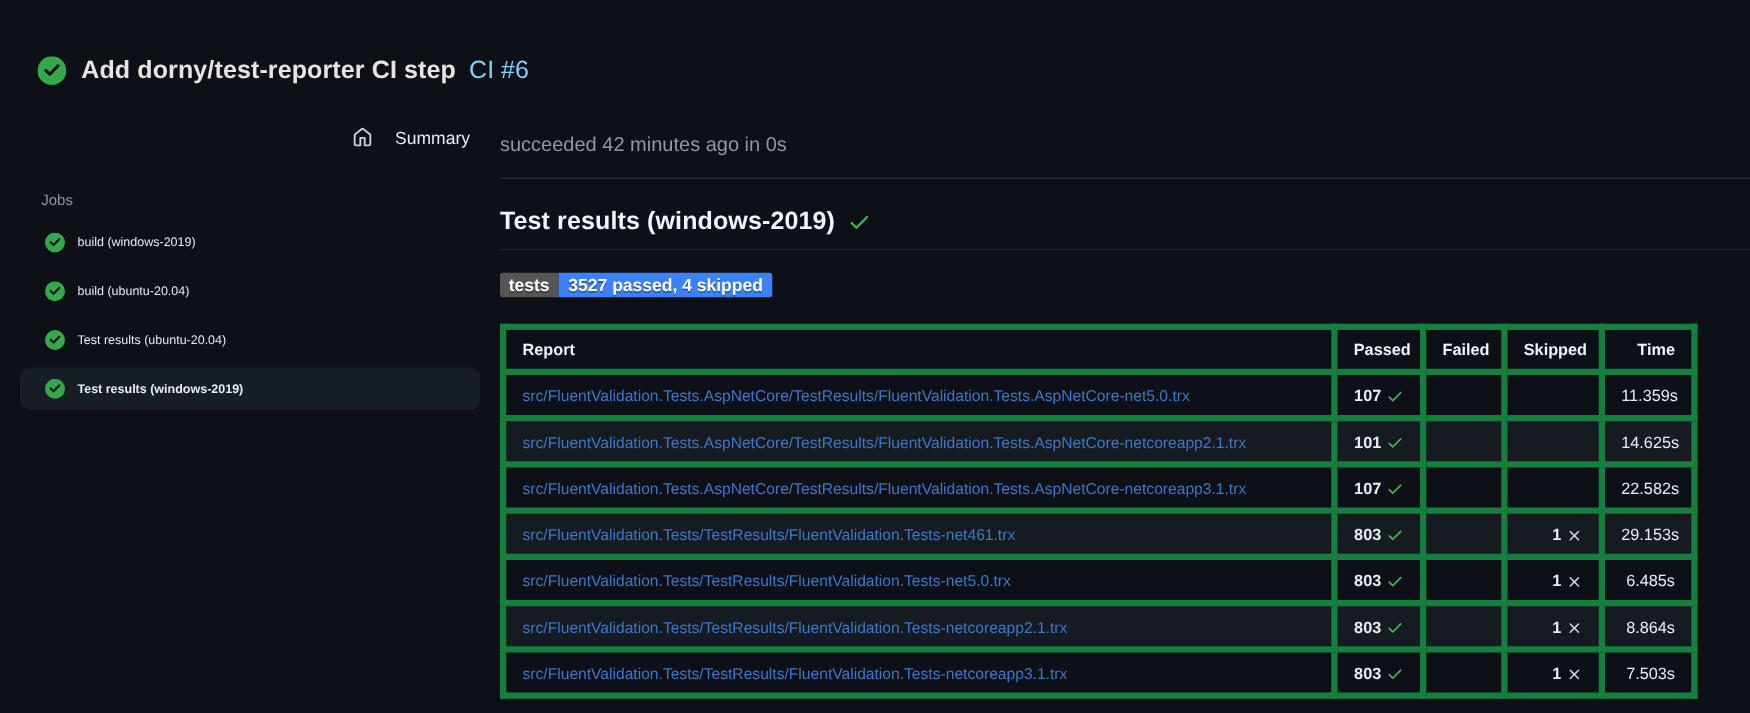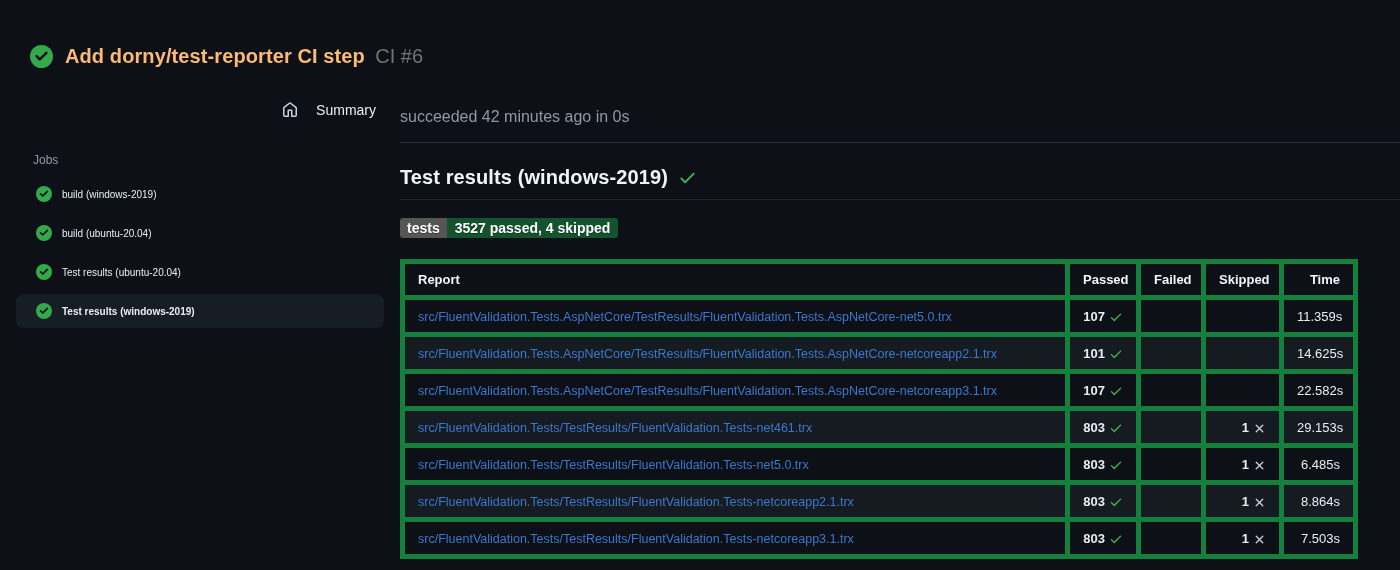--- a/index.html
+++ b/index.html
@@ -13,22 +13,22 @@
 
   
   .run-header {
     display: flex;
     align-items: center;
     gap: 12px;
     padding: 28px 0 0 30px;
     height: 84px;
   }
   .run-header .status-svg { width: 23px; height: 23px; flex: 0 0 auto; }
-  .run-title { font-size: 20px; font-weight: 700; color: #fdba74; letter-spacing: .1px; }
-  .run-number { font-size: 20px; font-weight: 400; color: #737373; margin-left: 6px; }
+  .run-title { font-size: 20px; font-weight: 700; color: #e5e5e5; letter-spacing: .1px; }
+  .run-number { font-size: 20px; font-weight: 400; color: #7dd3fc; margin-left: 6px; }
 
   
   .layout { display: flex; align-items: flex-start; }
   .sidebar { width: 400px; flex: 0 0 400px; }
   .main { flex: 1 1 auto; min-width: 0; }
 
   
   .summary-item {
     display: flex; align-items: center; gap: 18px;
     margin: 10px 16px 0 16px;
@@ -177,21 +177,21 @@
 
     <div class="section-title">
       <h2>Test results (windows-2019)</h2>
       <svg viewBox="0 0 16 16">
         <path fill="#3fb950" d="M13.78 4.22a.75.75 0 0 1 0 1.06l-7.25 7.25a.75.75 0 0 1-1.06 0L2.22 9.28a.75.75 0 1 1 1.06-1.06l2.72 2.72 6.72-6.72a.75.75 0 0 1 1.06 0Z"></path>
       </svg>
     </div>
 
     <div class="badge">
       <span class="badge-label" id="badge-label" style="background: rgb(85, 85, 85);">tests</span>
-      <span class="badge-value" id="badge-value" style="background: #14532d;">3527 passed, 4 skipped</span>
+      <span class="badge-value" id="badge-value" style="background: #3b82f6;">3527 passed, 4 skipped</span>
     </div>
 
     <table class="results">
       <colgroup>
         <col style="width:665px">
           <col style="width:71px">
           <col style="width:65px">
           <col style="width:78px">
           <col style="width:74px">
       </colgroup>

